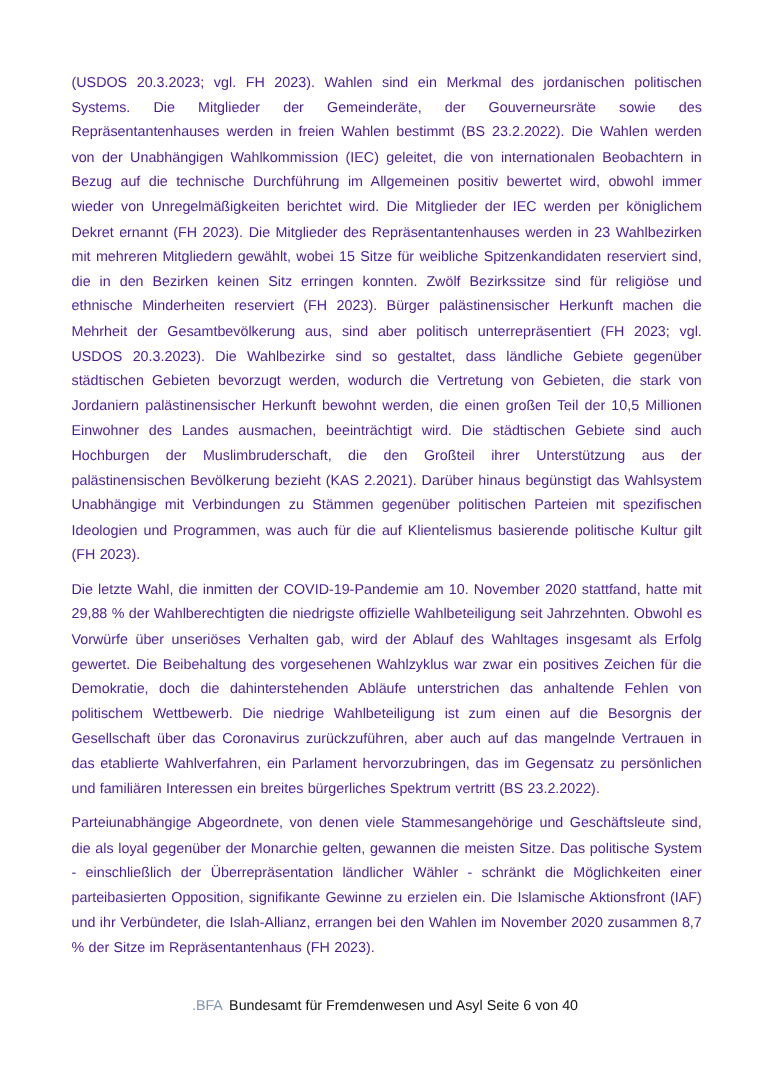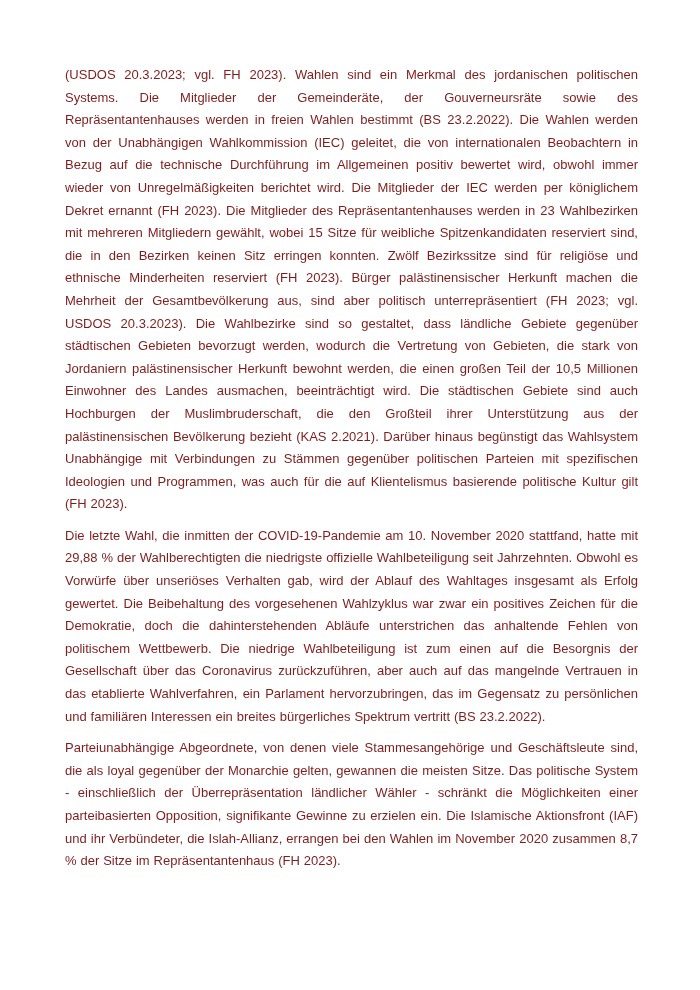--- a/index.html
+++ b/index.html
@@ -22,21 +22,21 @@
   .body-text {
     position: absolute;
     left: 65px;
     top: 64px;
     width: 573px;
   }
   .para {
     margin: 0 0 9px 0;
     font-size: 13px;
     line-height: 22.6px;
-    color: #7f1d1d;
+    color: #4c1d95;
     text-align: justify;
     word-spacing: 0.3px;
   }
   .para.fill-last {
     text-align-last: justify;
   }
   .page-footer {
     position: absolute;
     left: 0;
     top: 904px;
@@ -56,14 +56,18 @@
 <body>
 
 <div class="page">
 
   <div class="body-text">
     <p class="para">(USDOS 20.3.2023; vgl. FH 2023). Wahlen sind ein Merkmal des jordanischen politischen Systems. Die Mitglieder der Gemeinderäte, der Gouverneursräte sowie des Repräsentantenhauses werden in freien Wahlen bestimmt (BS 23.2.2022). Die Wahlen werden von der Unabhängigen Wahlkommission (IEC) geleitet, die von internationalen Beobachtern in Bezug auf die technische Durchführung im Allgemeinen positiv bewertet wird, obwohl immer wieder von Unregelmäßigkeiten berichtet wird. Die Mitglieder der IEC werden per königlichem Dekret ernannt (FH 2023). Die Mitglieder des Repräsentantenhauses werden in 23 Wahlbezirken mit mehreren Mitgliedern gewählt, wobei 15 Sitze für weibliche Spitzenkandidaten reserviert sind, die in den Bezirken keinen Sitz erringen konnten. Zwölf Bezirkssitze sind für religiöse und ethnische Minderheiten reserviert (FH 2023). Bürger palästinensischer Herkunft machen die Mehrheit der Gesamtbevölkerung aus, sind aber politisch unterrepräsentiert (FH 2023; vgl. USDOS 20.3.2023). Die Wahlbezirke sind so gestaltet, dass ländliche Gebiete gegenüber städtischen Gebieten bevorzugt werden, wodurch die Vertretung von Gebieten, die stark von Jordaniern palästinensischer Herkunft bewohnt werden, die einen großen Teil der 10,5 Millionen Einwohner des Landes ausmachen, beeinträchtigt wird. Die städtischen Gebiete sind auch Hochburgen der Muslimbruderschaft, die den Großteil ihrer Unterstützung aus der palästinensischen Bevölkerung bezieht (KAS 2.2021). Darüber hinaus begünstigt das Wahlsystem Unabhängige mit Verbindungen zu Stämmen gegenüber politischen Parteien mit spezifischen Ideologien und Programmen, was auch für die auf Klientelismus basierende politische Kultur gilt (FH 2023).</p>
     <p class="para">Die letzte Wahl, die inmitten der COVID-19-Pandemie am 10. November 2020 stattfand, hatte mit 29,88 % der Wahlberechtigten die niedrigste offizielle Wahlbeteiligung seit Jahrzehnten. Obwohl es Vorwürfe über unseriöses Verhalten gab, wird der Ablauf des Wahltages insgesamt als Erfolg gewertet. Die Beibehaltung des vorgesehenen Wahlzyklus war zwar ein positives Zeichen für die Demokratie, doch die dahinterstehenden Abläufe unterstrichen das anhaltende Fehlen von politischem Wettbewerb. Die niedrige Wahlbeteiligung ist zum einen auf die Besorgnis der Gesellschaft über das Coronavirus zurückzuführen, aber auch auf das mangelnde Vertrauen in das etablierte Wahlverfahren, ein Parlament hervorzubringen, das im Gegensatz zu persönlichen und familiären Interessen ein breites bürgerliches Spektrum vertritt (BS 23.2.2022).</p>
     <p class="para">Parteiunabhängige Abgeordnete, von denen viele Stammesangehörige und Geschäftsleute sind, die als loyal gegenüber der Monarchie gelten, gewannen die meisten Sitze. Das politische System - einschließlich der Überrepräsentation ländlicher Wähler - schränkt die Möglichkeiten einer parteibasierten Opposition, signifikante Gewinne zu erzielen ein. Die Islamische Aktionsfront (IAF) und ihr Verbündeter, die Islah-Allianz, errangen bei den Wahlen im November 2020 zusammen 8,7 % der Sitze im Repräsentantenhaus (FH 2023).</p>
   </div>
 
+  <div class="page-footer">
+    <span class="bfa-logo">.BFA</span>
+    <span class="footer-text">Bundesamt für Fremdenwesen und Asyl Seite 6 von 40</span>
+  </div>
 
 </div>
 
 </body></html>

